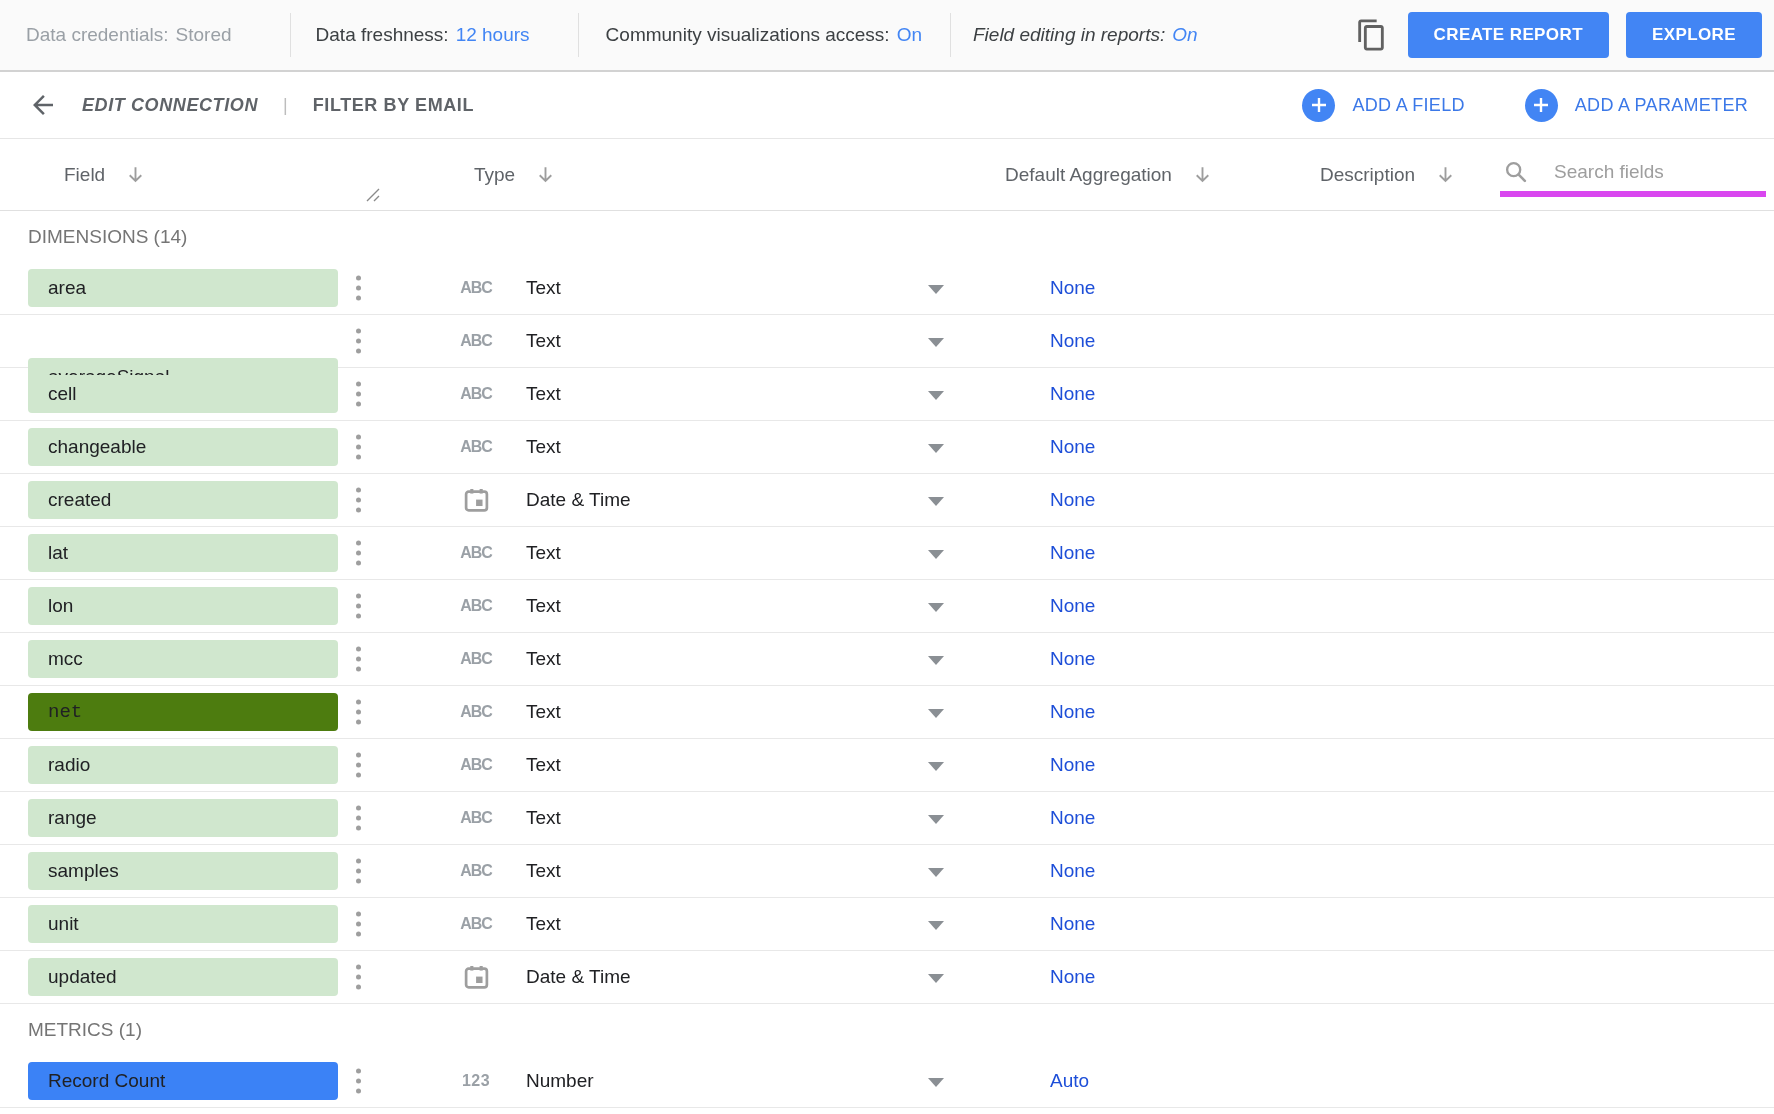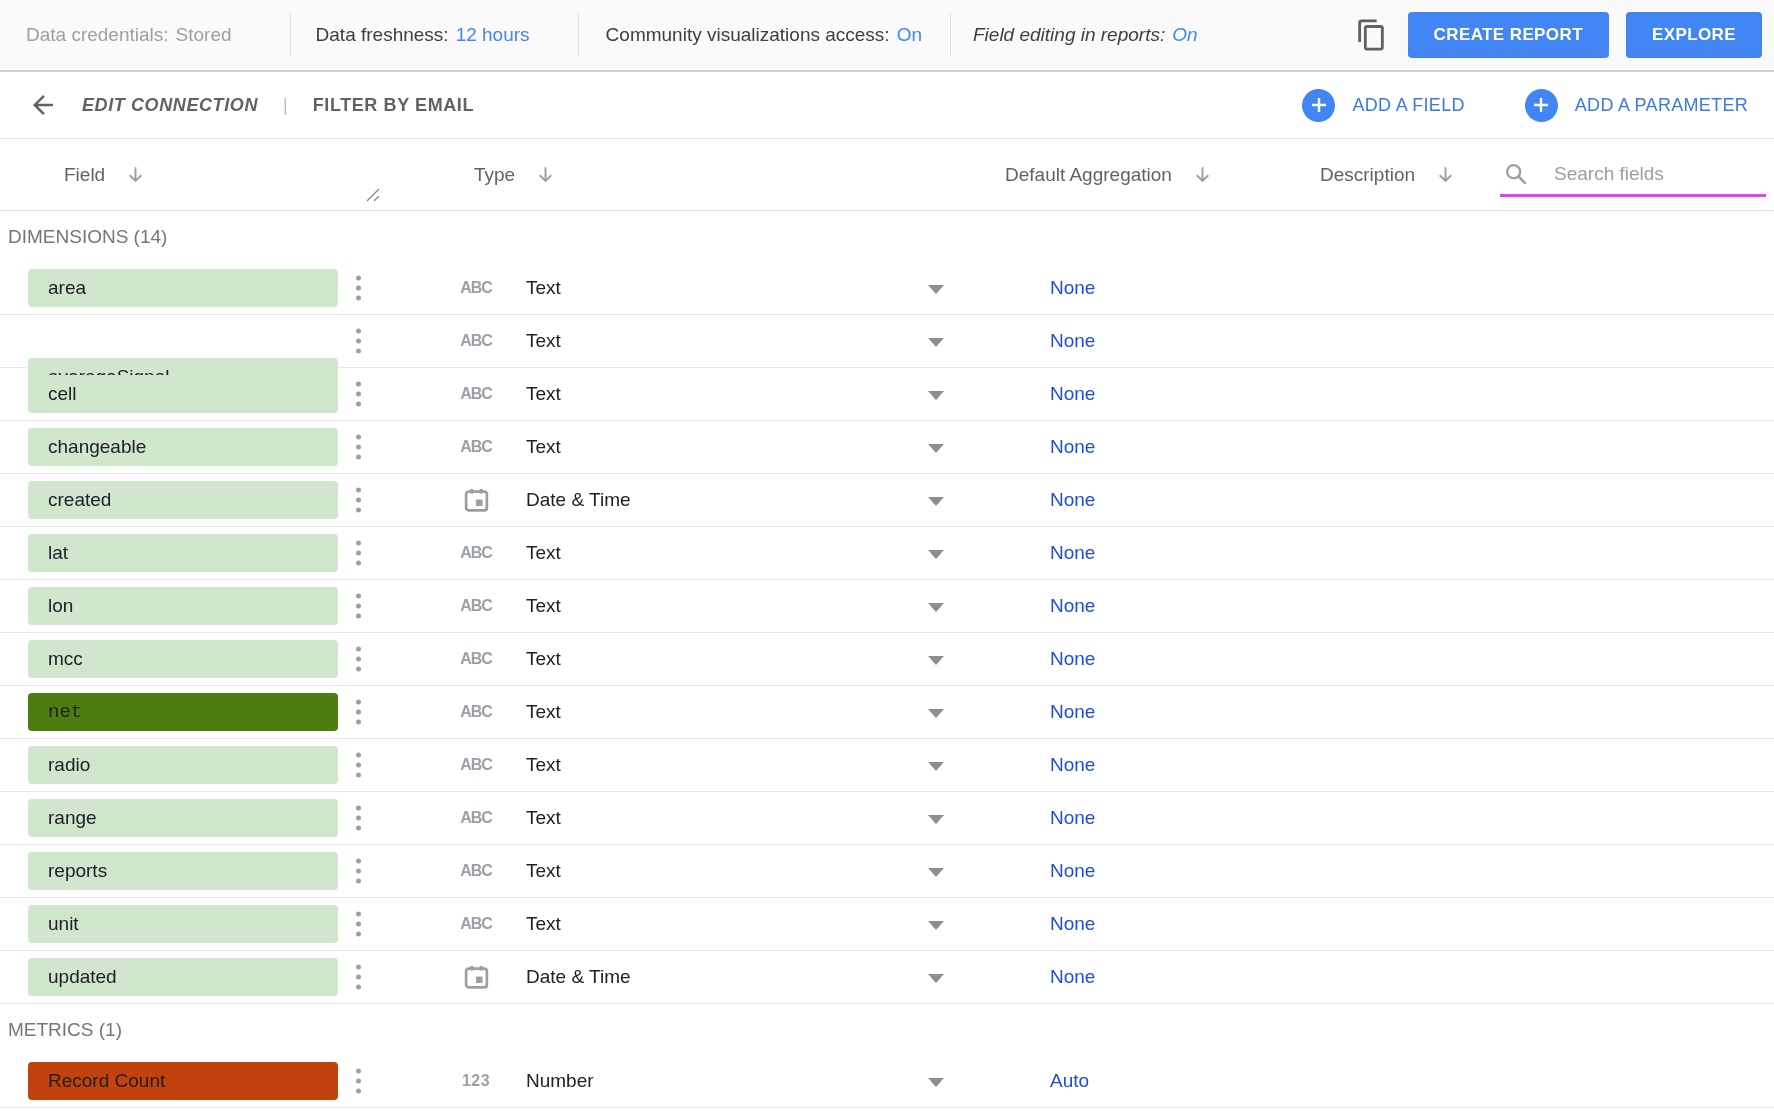--- a/index.html
+++ b/index.html
@@ -43,30 +43,30 @@
   .add-link { font-size:18px; color:#3b78e8; letter-spacing:0.3px; margin-left:17px; cursor:pointer; }
   .gap60 { margin-left:60px; }
 
   
   .table-header { height:72px; position:relative; border-bottom:1px solid #e0e0e0; font-size:19px; color:#5f6368; }
   .th-item { position:absolute; top:50%; transform:translateY(-50%); display:flex; align-items:center; cursor:pointer; }
   .sort-icon { margin-left:20px; display:flex; }
   .resize-handle { position:absolute; left:366px; top:46px; cursor:col-resize; }
   .search-wrap {
     position:absolute; left:1500px; top:14px; width:266px; height:44px;
-    border-bottom:3px solid #d946ef; display:flex; align-items:center;
+    border-bottom:6px solid #d946ef; display:flex; align-items:center;
   }
   .search-wrap input {
     border:none; outline:none; background:transparent; margin-left:22px; width:190px;
     font-family:"Liberation Sans",sans-serif; font-size:19px; color:#202124;
   }
   .search-wrap input::placeholder { color:#9e9e9e; }
 
   
-  .section-title { height:51px; display:flex; align-items:center; padding-left:8px; font-size:19px; color:#757575; }
+  .section-title { height:51px; display:flex; align-items:center; padding-left:28px; font-size:19px; color:#757575; }
   .field-row { position:relative; height:53px; border-bottom:1px solid #e8e8e8; }
   .pill {
     position:absolute; left:28px; top:50%; transform:translateY(-50%);
     width:310px; height:38px; border-radius:4px; display:flex; align-items:center;
     padding-left:20px; font-size:19px; color:#202124; cursor:pointer;
   }
   .dots { position:absolute; left:352px; top:50%; transform:translateY(-50%); display:flex; flex-direction:column; gap:5px; cursor:pointer; padding:4px; }
   .dots i { width:5px; height:5px; border-radius:50%; background:#9e9e9e; }
   .type-icon-box { position:absolute; left:452px; width:48px; top:50%; transform:translateY(-50%); display:flex; justify-content:center; }
   .glyph-icon { font-size:16px; font-weight:700; color:#9aa0a6; letter-spacing:-1px; transform:scaleY(1.08); }
@@ -394,21 +394,21 @@
       <span class="glyph-icon type-icon" style="display: inline-block;">ABC</span>
 
     </div>
     <span class="type-label">Text</span>
     <span class="dd-arrow"></span>
     <span class="agg">None</span>
   </div>
 
   <div class="field-row">
     <div class="pill" style="background: rgb(208, 231, 206);">
-      <span>reports</span>
+      <span>samples</span>
     </div>
     <div class="dots">
           <i></i>
           <i></i>
           <i></i>
         </div>
     <div class="type-icon-box">
       <span class="glyph-icon type-icon" style="display: inline-block;">ABC</span>
 
     </div>
@@ -459,21 +459,21 @@
     <span class="type-label">Date &amp; Time</span>
     <span class="dd-arrow"></span>
     <span class="agg">None</span>
   </div>
 </div>
 </div>
 <div>
   <div class="section-title">METRICS (1)</div>
   <div>
   <div class="field-row">
-    <div class="pill" style="background: #c2410c;">
+    <div class="pill" style="background: #3b82f6;">
       <span>Record Count</span>
     </div>
     <div class="dots">
           <i></i>
           <i></i>
           <i></i>
         </div>
     <div class="type-icon-box">
 
       <span class="glyph-icon type-icon" style="letter-spacing: 0.5px; display: inline-block;">123</span>

